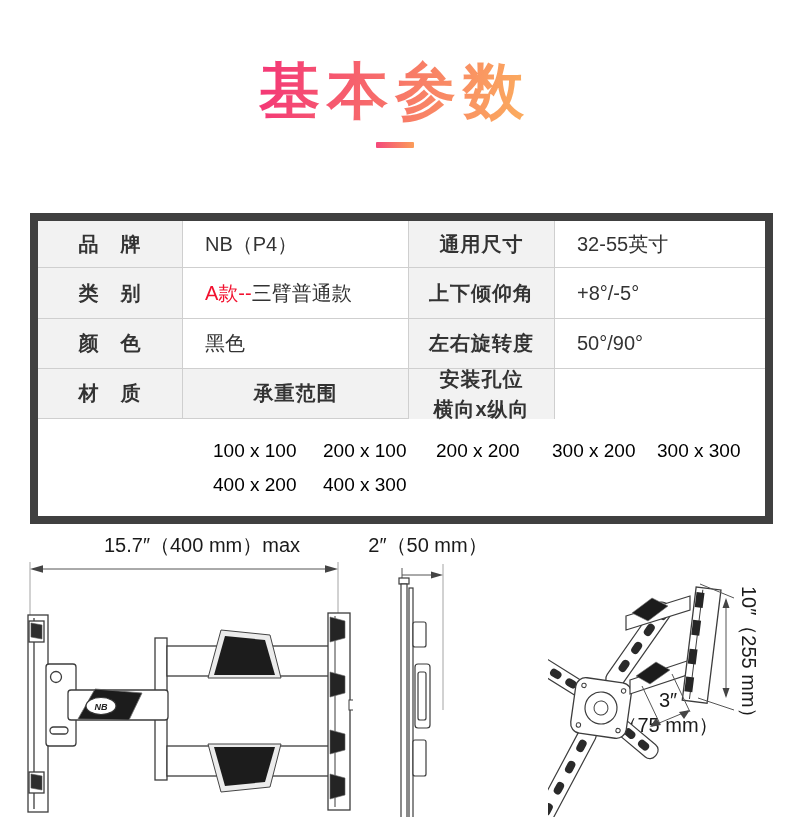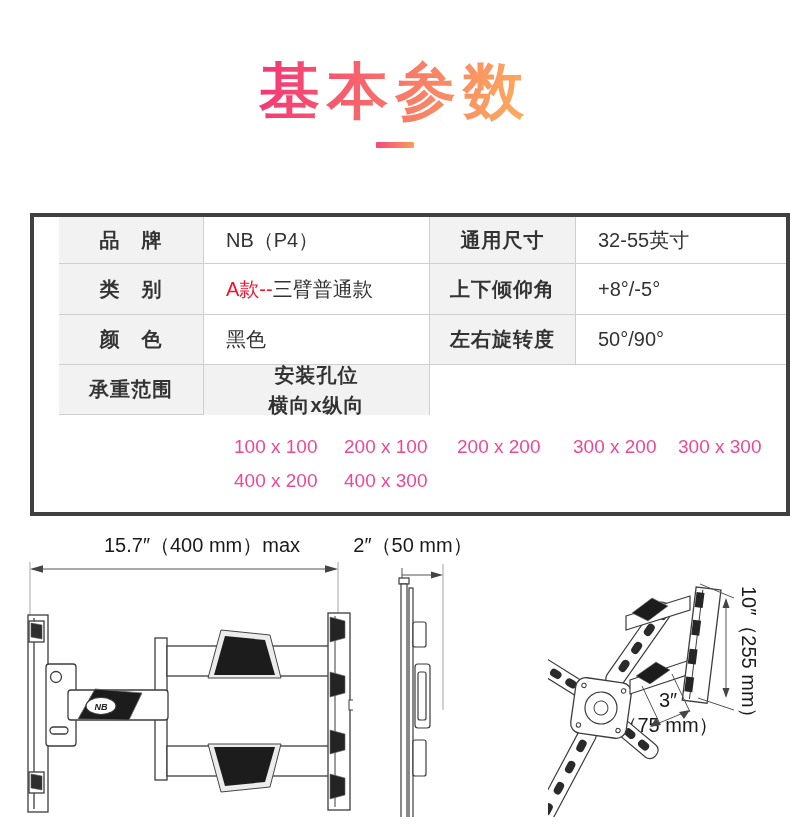--- a/index.html
+++ b/index.html
@@ -15,41 +15,40 @@
     -webkit-background-clip:text;background-clip:text;
     -webkit-text-fill-color:transparent;color:transparent;
   }
   .title-dash{
     width:38px;height:6px;margin:16px auto 0;border-radius:1px;
     background:linear-gradient(90deg,#f4487b,#fb9d59);
   }
   
   .spec-table{
     position:absolute;left:30px;top:213px;width:727px;
-    border:4px solid #404040;
+    border:8px solid #404040;
     display:grid;
     grid-template-columns:145px 226px 146px 210px;
     grid-template-rows:47px 51px 50px 50px 97px;
     background:#fff;
-    padding-left:25px;
   }
   .cell{
     box-sizing:border-box;border-right:1px solid #cfcfcf;border-bottom:1px solid #cfcfcf;
     display:flex;align-items:center;font-size:20px;color:#333;
   }
   .cell.no-r{border-right:none;}
   .cell.no-b{border-bottom:none;}
   .lab{background:#f2f2f2;justify-content:center;font-weight:700;letter-spacing:1px;}
   .val{padding-left:22px;}
   .red{color:#f2112f;}
   .lab-holes{flex-direction:column;justify-content:center;line-height:1.5;font-weight:700;background:#f2f2f2;}
   .holes-cell{flex-direction:column;justify-content:center;align-items:flex-start;padding-left:30px;border-right:none;border-bottom:none;}
   .holes-grid{
     display:grid;grid-template-columns:110px 113px 116px 105px auto;
-    row-gap:12px;font-size:19px;color:#ec4899;
+    row-gap:12px;font-size:19px;color:#000000;
   }
   .holes-grid .span3{grid-column:3 / span 3;}
   
   .dim-label{position:absolute;font-size:20px;color:#1a1a1a;text-align:center;white-space:nowrap;}
   .dim-rot{transform:rotate(90deg);transform-origin:0 0;text-align:left;}
   .svg-abs{position:absolute;}
 </style>
 </head>
 <body>
 
@@ -73,41 +72,42 @@
         <span>三臂普通款</span>
     </div>
     <div class="cell lab">上下倾仰角</div>
     <div class="cell val no-r">+8°/-5°</div>
 
     <div class="cell lab">颜　色</div>
     <div class="cell val">黑色</div>
     <div class="cell lab">左右旋转度</div>
     <div class="cell val no-r">50°/90°</div>
 
+    <div class="cell lab">材　质</div>
     <div class="cell lab">承重范围</div>
 
     <div class="cell lab lab-holes no-b">
       <span>安装孔位</span>
       <span>横向x纵向</span>
     </div>
     <div class="cell holes-cell no-b" style="grid-column:2 / 5">
       <div class="holes-grid">
         <span>100 x 100</span>
         <span>200 x 100</span>
         <span>200 x 200</span>
         <span>300 x 200</span>
         <span>300 x 300</span>
         <span>400 x 200</span>
         <span>400 x 300</span>
       </div>
     </div>
   </div>
 
   <div class="dim-label" style="left:37px;top:532px;width:330px;">15.7″（400 mm）max</div>
-  <div class="dim-label" style="left:348px;top:532px;width:130px;">2″（50 mm）</div>
+  <div class="dim-label" style="left:363px;top:532px;width:130px;">2″（50 mm）</div>
   <div class="dim-label dim-rot" style="left:762px;top:586px;width:130px;">10″（255 mm）</div>
   <div class="dim-label" style="left:612px;top:688px;width:112px;line-height:25px;">
     <span>3″</span><br>
     <span>（75 mm）</span>
   </div>
 
   <svg class="svg-abs" style="left:8px;top:560px;width:345px;height:279px;" viewBox="0 0 345 279">
     <g stroke="#9a9a9a" stroke-width="0.9">
       <line x1="22" y1="2" x2="22" y2="60"></line>
       <line x1="330" y1="2" x2="330" y2="58"></line>

